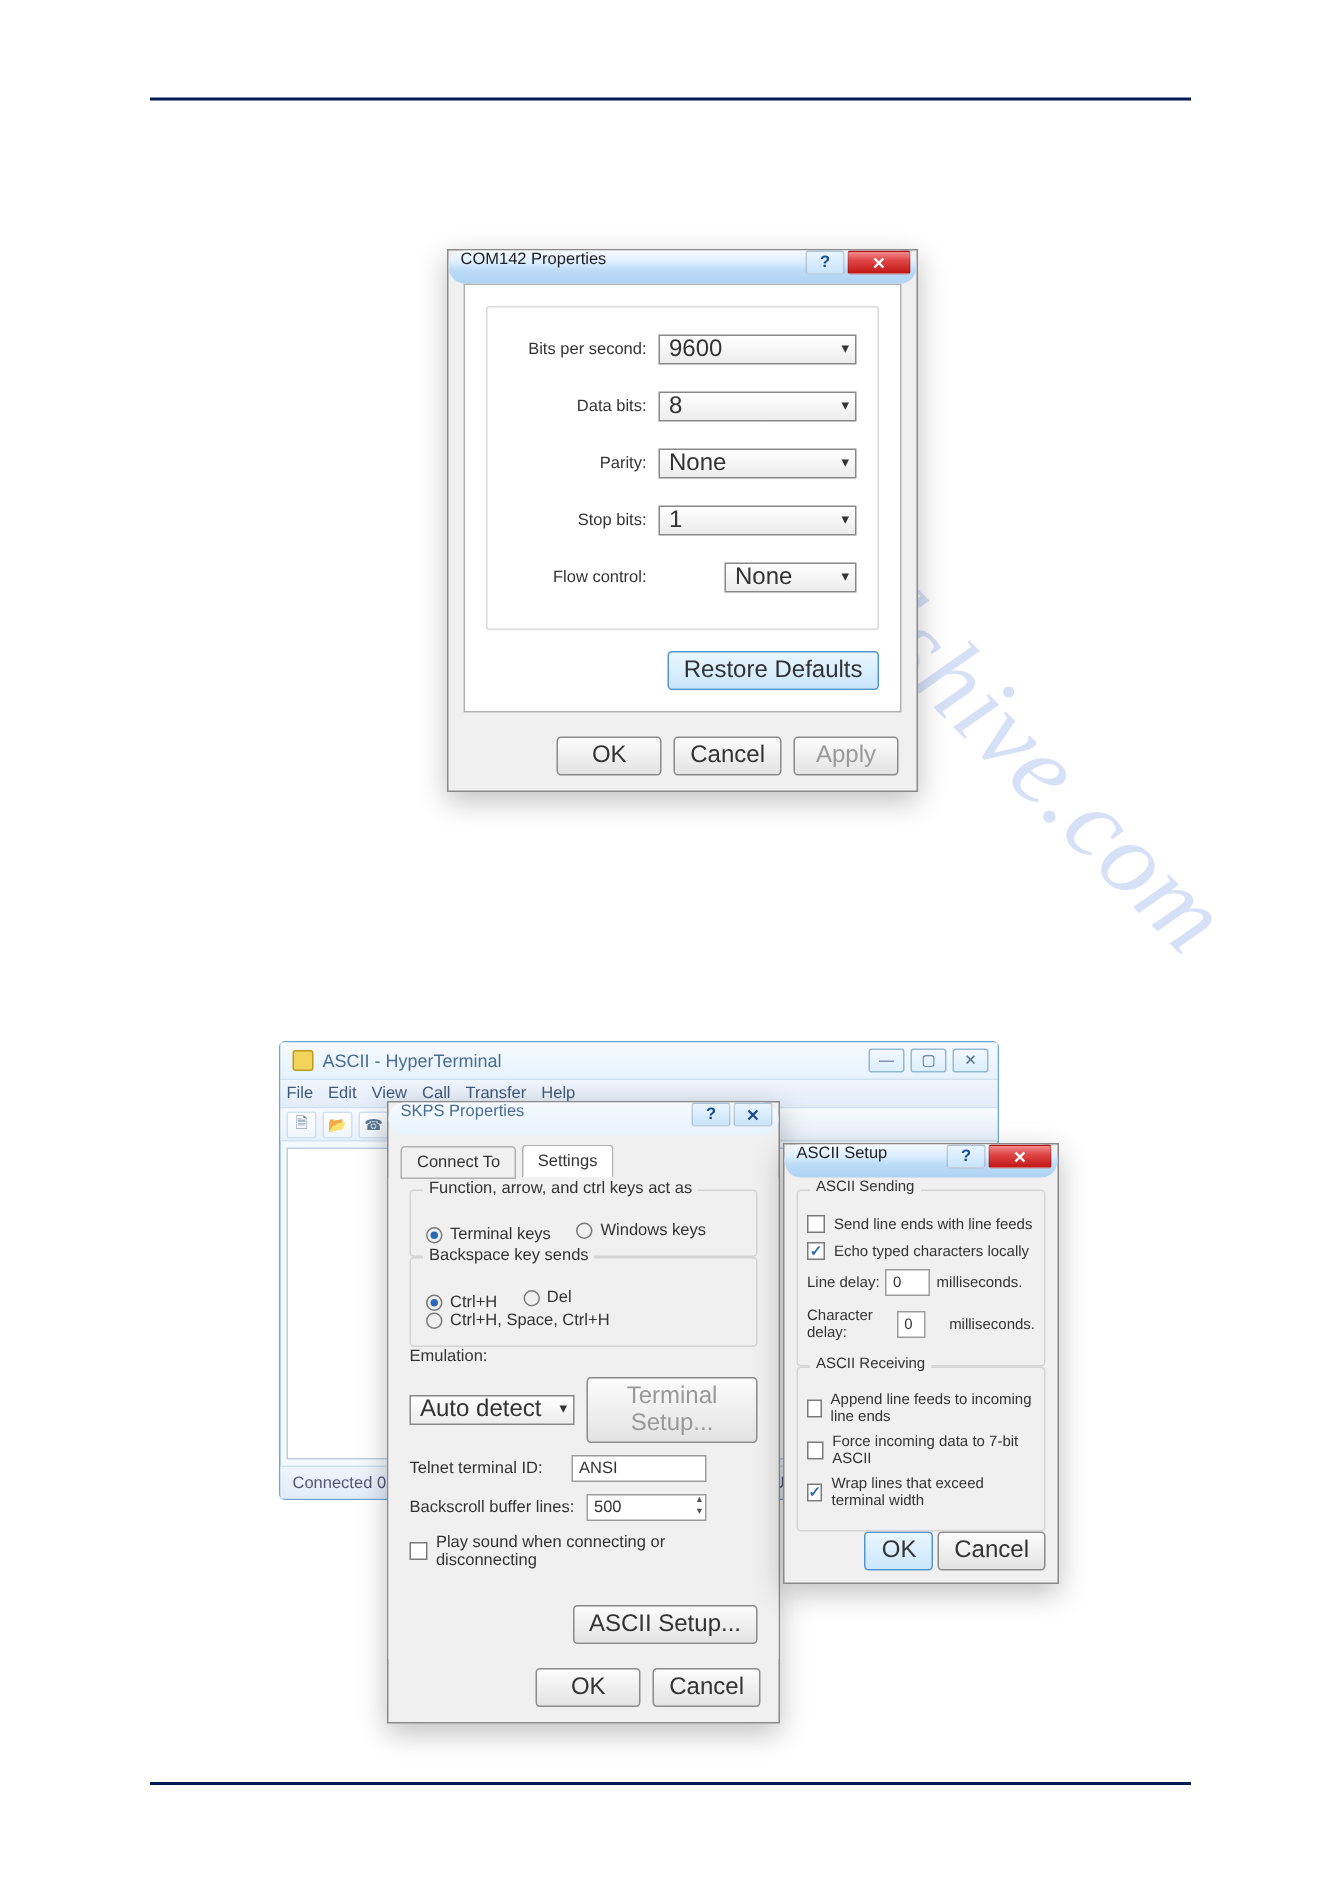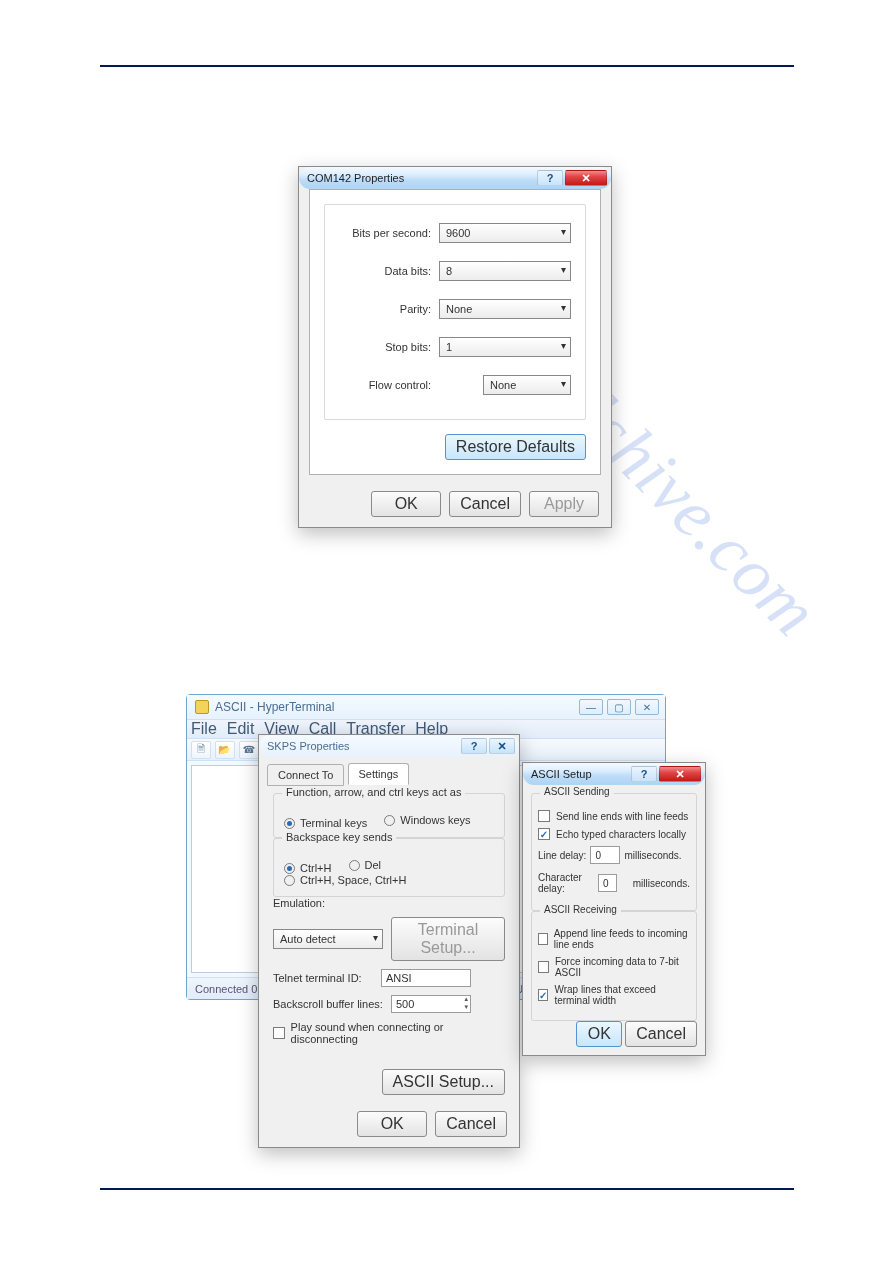--- a/index.html
+++ b/index.html
@@ -1,47 +1,47 @@
 <!DOCTYPE html>
 <html><head>
 <meta charset="utf-8">
 <style>
   * { box-sizing: border-box; margin: 0; padding: 0; }
   body { background: #fff; width: 894px; height: 1265px; font-family: Tahoma, Arial, sans-serif; font-size: 11px; color: #333; position: relative; }
   .page-border { position: absolute; left: 100px; top: 65px; right: 100px; height: 2px; background: #001a54; }
   .page-border.bottom { top: auto; bottom: 75px; }
   .dlg { position: absolute; background: #f0f0f0; border: 1px solid #8a8a8a; box-shadow: 0 6px 18px rgba(0,0,0,.25); }
-  .titlebar { height: 22px; display: flex; align-items: center; padding: 0 4px 0 8px; background: linear-gradient(#f5faff,#dceeff 35%,#bcdcf7 60%,#aed3f3); color: #222; font-size: 11px; position: relative; border-radius: 11px; }
+  .titlebar { height: 22px; display: flex; padding: 0 4px 0 8px; background: linear-gradient(#f5faff,#dceeff 35%,#bcdcf7 60%,#aed3f3); color: #222; font-size: 11px; position: relative; border-radius: 11px; }
   .titlebar .title { flex: 1; }
   .winbtn { display: inline-flex; align-items: center; justify-content: center; width: 26px; height: 16px; border: 1px solid rgba(0,0,0,.15); border-radius: 2px; margin-left: 2px; font-size: 11px; font-weight: bold; }
   .winbtn.help { background: linear-gradient(#eaf5ff,#c8e4fb); color:#1a4d8f; }
   .winbtn.close { width: 42px; background: linear-gradient(#f28b8b,#e04646 40%,#c21818); color:#fff; }
   .winbtn.min,.winbtn.max { background: linear-gradient(#eaf5ff,#c8e4fb); color:#1a4d8f; }
   .tabs { padding: 6px 10px 0; }
   .tab { display: inline-block; padding: 4px 10px; background: #fff; border: 1px solid #b0b0b0; border-bottom: 1px solid #fff; border-radius: 3px 3px 0 0; font-size: 11px; }
   .tab.inactive { background: #f0f0f0; border-bottom:1px solid #b0b0b0; position:relative; top:1px; }
   .tabbody { margin: 0 10px 10px; background: #fff; border: 1px solid #b0b0b0; padding: 14px; }
   .groupbox { border: 1px solid #d9d9d9; border-radius: 2px; padding: 18px 14px 24px; }
   .formrow { display: flex; align-items: center; margin-bottom: 18px; }
   .formrow:last-child { margin-bottom: 0; gap: 44px; }
   .formrow label { flex: 0 0 92px; text-align: right; margin-right: 8px; }
-  .dropdown { flex: 1; height: 20px; position: relative; background: linear-gradient(#fff,#ececec); border: 1px solid #888; display: flex; align-items: center; padding: 0 18px 0 6px; font-size: 11px; }
+  .dropdown { flex: 1; height: 20px; position: relative; background: linear-gradient(#fff,#ececec); border: 1px solid #888; display: flex; align-items: center; padding: 0 18px 0 6px; font-size: 16px; }
   .dropdown::after { content: "▾"; position: absolute; right: 4px; top: 2px; font-size: 10px; color: #333; }
   .btn { display: inline-block; min-width: 70px; padding: 3px 10px; background: linear-gradient(#fcfcfc,#e3e3e3); border: 1px solid #8a8a8a; border-radius: 3px; font-size: 16px; text-align: center; }
   .btn.disabled { color: #999; }
   .btn.blue { background: linear-gradient(#eaf7ff,#c9e6fb); border-color:#5294d0; }
   .dlg-footer { display: flex; justify-content: flex-end; gap: 8px; padding: 6px 12px 10px; }
 
   
   .ht-window { position: absolute; background: #f4f9fe; border: 1px solid #6fa6cf; border-radius: 4px; }
   .ht-titlebar { height: 24px; background: linear-gradient(#f5faff,#e7f2fd); display: flex; align-items: center; padding: 0 6px 0 8px; color: #4a6d93; font-size: 12px; }
   .ht-titlebar .icon { width:14px;height:14px;background:#f3d35a;border:1px solid #b89b1e;margin-right:6px;border-radius:2px; }
   .ht-titlebar .title { flex:1; }
   .ht-winbtn { width:24px;height:16px;border:1px solid #94b9d6;border-radius:2px;margin-left:4px;display:inline-flex;align-items:center;justify-content:center;font-size:10px;color:#4a6d93;background:linear-gradient(#f2f8fe,#dceefe); }
-  .menubar { height: 20px; background: linear-gradient(#f0f5fc,#e2ecf8); display: flex; align-items: center; padding: 0 4px; color: #405977; font-size: 16px; gap: 10px; border-top:1px solid #cfe0f0;border-bottom:1px solid #cfe0f0;text-align:center; }
+  .menubar { height: 20px; background: linear-gradient(#f0f5fc,#e2ecf8); display: flex; align-items: center; padding: 0 4px; color: #405977; font-size: 11px; gap: 10px; border-top:1px solid #cfe0f0;border-bottom:1px solid #cfe0f0;text-align:center; }
   .toolbar { height: 22px; background: linear-gradient(#f6f9fd,#e8f1fb); display: flex; align-items: center; padding: 0 4px; gap: 4px; border-bottom:1px solid #cfe0f0; }
   .toolbar .tbtn { width:20px;height:18px;border:1px solid #cfe0f0;border-radius:2px;background:linear-gradient(#fff,#eef5fc);display:inline-flex;align-items:center;justify-content:center;font-size:10px;color:#5a7796; }
   .ht-content { background:#fff;border:1px solid #b9cee1;margin:4px;flex:1;position:relative;height:210px; }
   .statusbar { height:22px;background:linear-gradient(#eef5fc,#e2ecf8);border-top:1px solid #cfe0f0;display:flex;align-items:center;padding:0 8px;color:#557;font-size:11px;gap:18px; }
 
   
   .settings-body { padding: 8px 14px 10px; font-size: 11px; }
   .grp { border:1px solid #d4d4d4; border-radius:3px; padding:20px 10px 8px; position:relative; margin-bottom:0; }
   .grp > .legend { position:absolute; top:-8px; left:8px; background:#f0f0f0; padding:0 4px; }
   .radio { display:inline-flex;align-items:center;margin-right:14px; }

